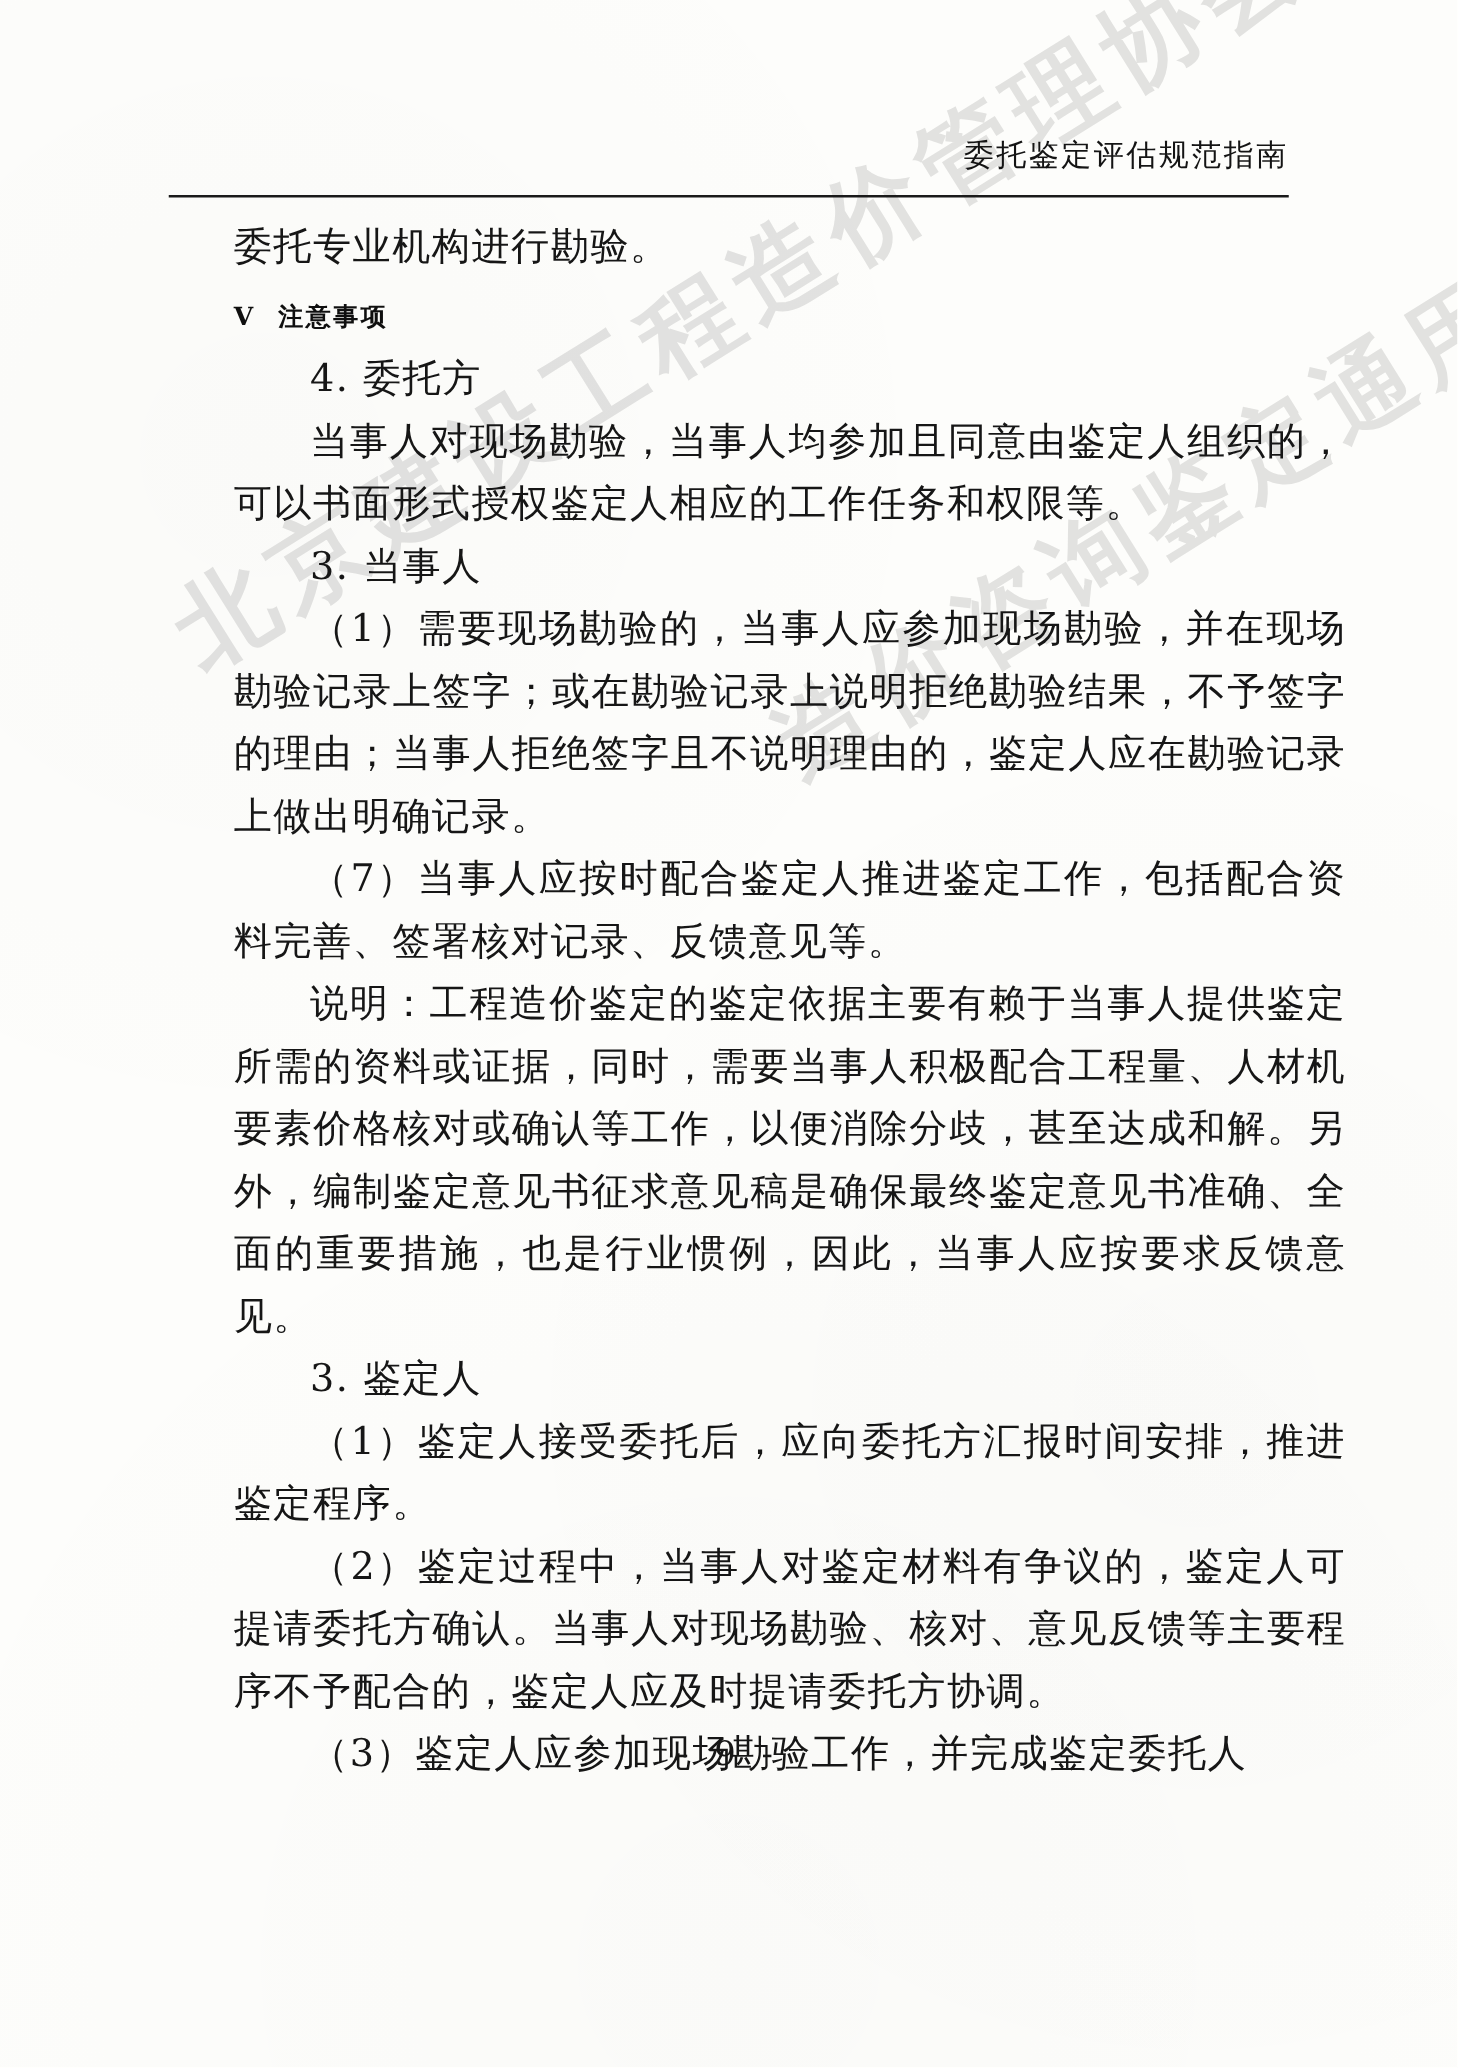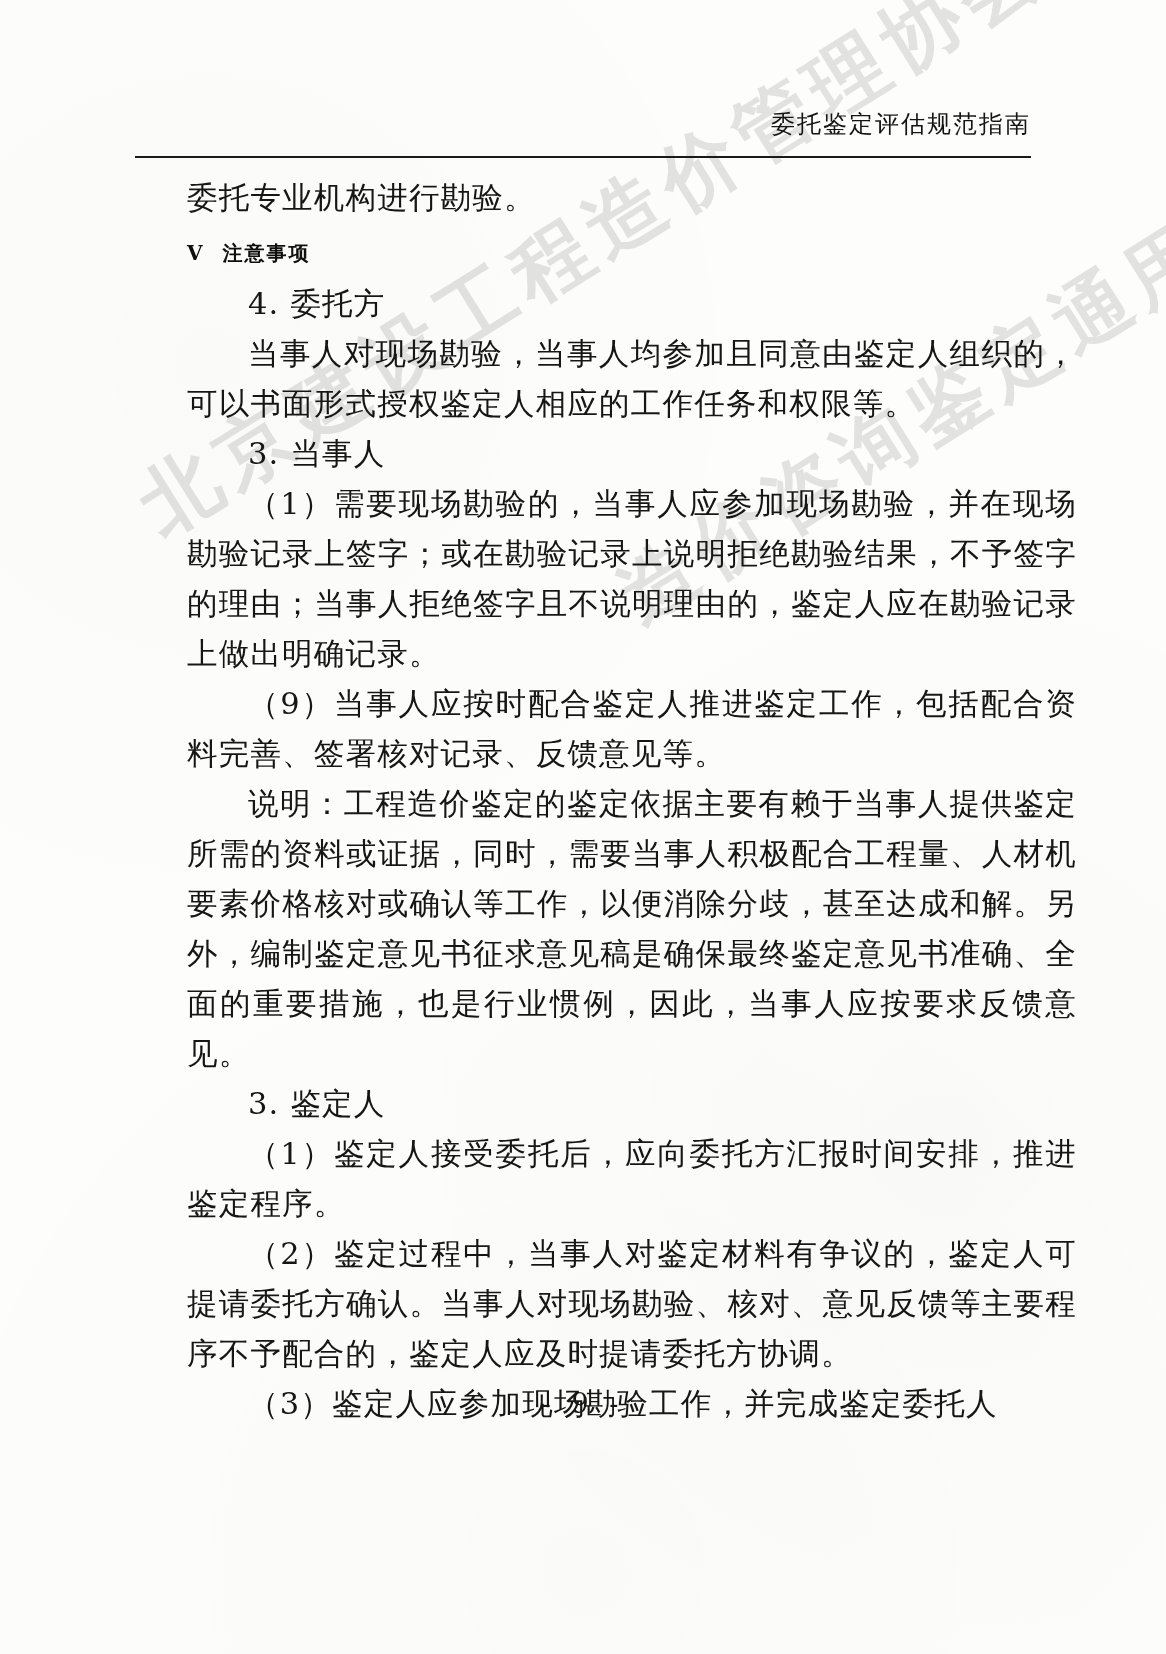--- a/index.html
+++ b/index.html
@@ -136,21 +136,21 @@
     <p class="para indent-0">委托专业机构进行勘验。</p>
 
     <h2 class="section-heading">
       <span class="numeral">V</span><span>注意事项</span>
     </h2>
 
     <p class="para indent-1">4. 委托方</p>
     <p class="para indent-1">当事人对现场勘验，当事人均参加且同意由鉴定人组织的，可以书面形式授权鉴定人相应的工作任务和权限等。</p>
     <p class="para indent-1">3. 当事人</p>
     <p class="para indent-1">（1）需要现场勘验的，当事人应参加现场勘验，并在现场勘验记录上签字；或在勘验记录上说明拒绝勘验结果，不予签字的理由；当事人拒绝签字且不说明理由的，鉴定人应在勘验记录上做出明确记录。</p>
-    <p class="para indent-1">（9）当事人应按时配合鉴定人推进鉴定工作，包括配合资料完善、签署核对记录、反馈意见等。</p>
+    <p class="para indent-1">（7）当事人应按时配合鉴定人推进鉴定工作，包括配合资料完善、签署核对记录、反馈意见等。</p>
     <p class="para indent-1">说明：工程造价鉴定的鉴定依据主要有赖于当事人提供鉴定所需的资料或证据，同时，需要当事人积极配合工程量、人材机要素价格核对或确认等工作，以便消除分歧，甚至达成和解。另外，编制鉴定意见书征求意见稿是确保最终鉴定意见书准确、全面的重要措施，也是行业惯例，因此，当事人应按要求反馈意见。</p>
     <p class="para indent-1">3. 鉴定人</p>
     <p class="para indent-1">（1）鉴定人接受委托后，应向委托方汇报时间安排，推进鉴定程序。</p>
     <p class="para indent-1">（2）鉴定过程中，当事人对鉴定材料有争议的，鉴定人可提请委托方确认。当事人对现场勘验、核对、意见反馈等主要程序不予配合的，鉴定人应及时提请委托方协调。</p>
     <p class="para indent-1">（3）鉴定人应参加现场勘验工作，并完成鉴定委托人</p>
 
   </div>
 
   <div class="footer">
     <span class="page-number">- 9 -</span>

